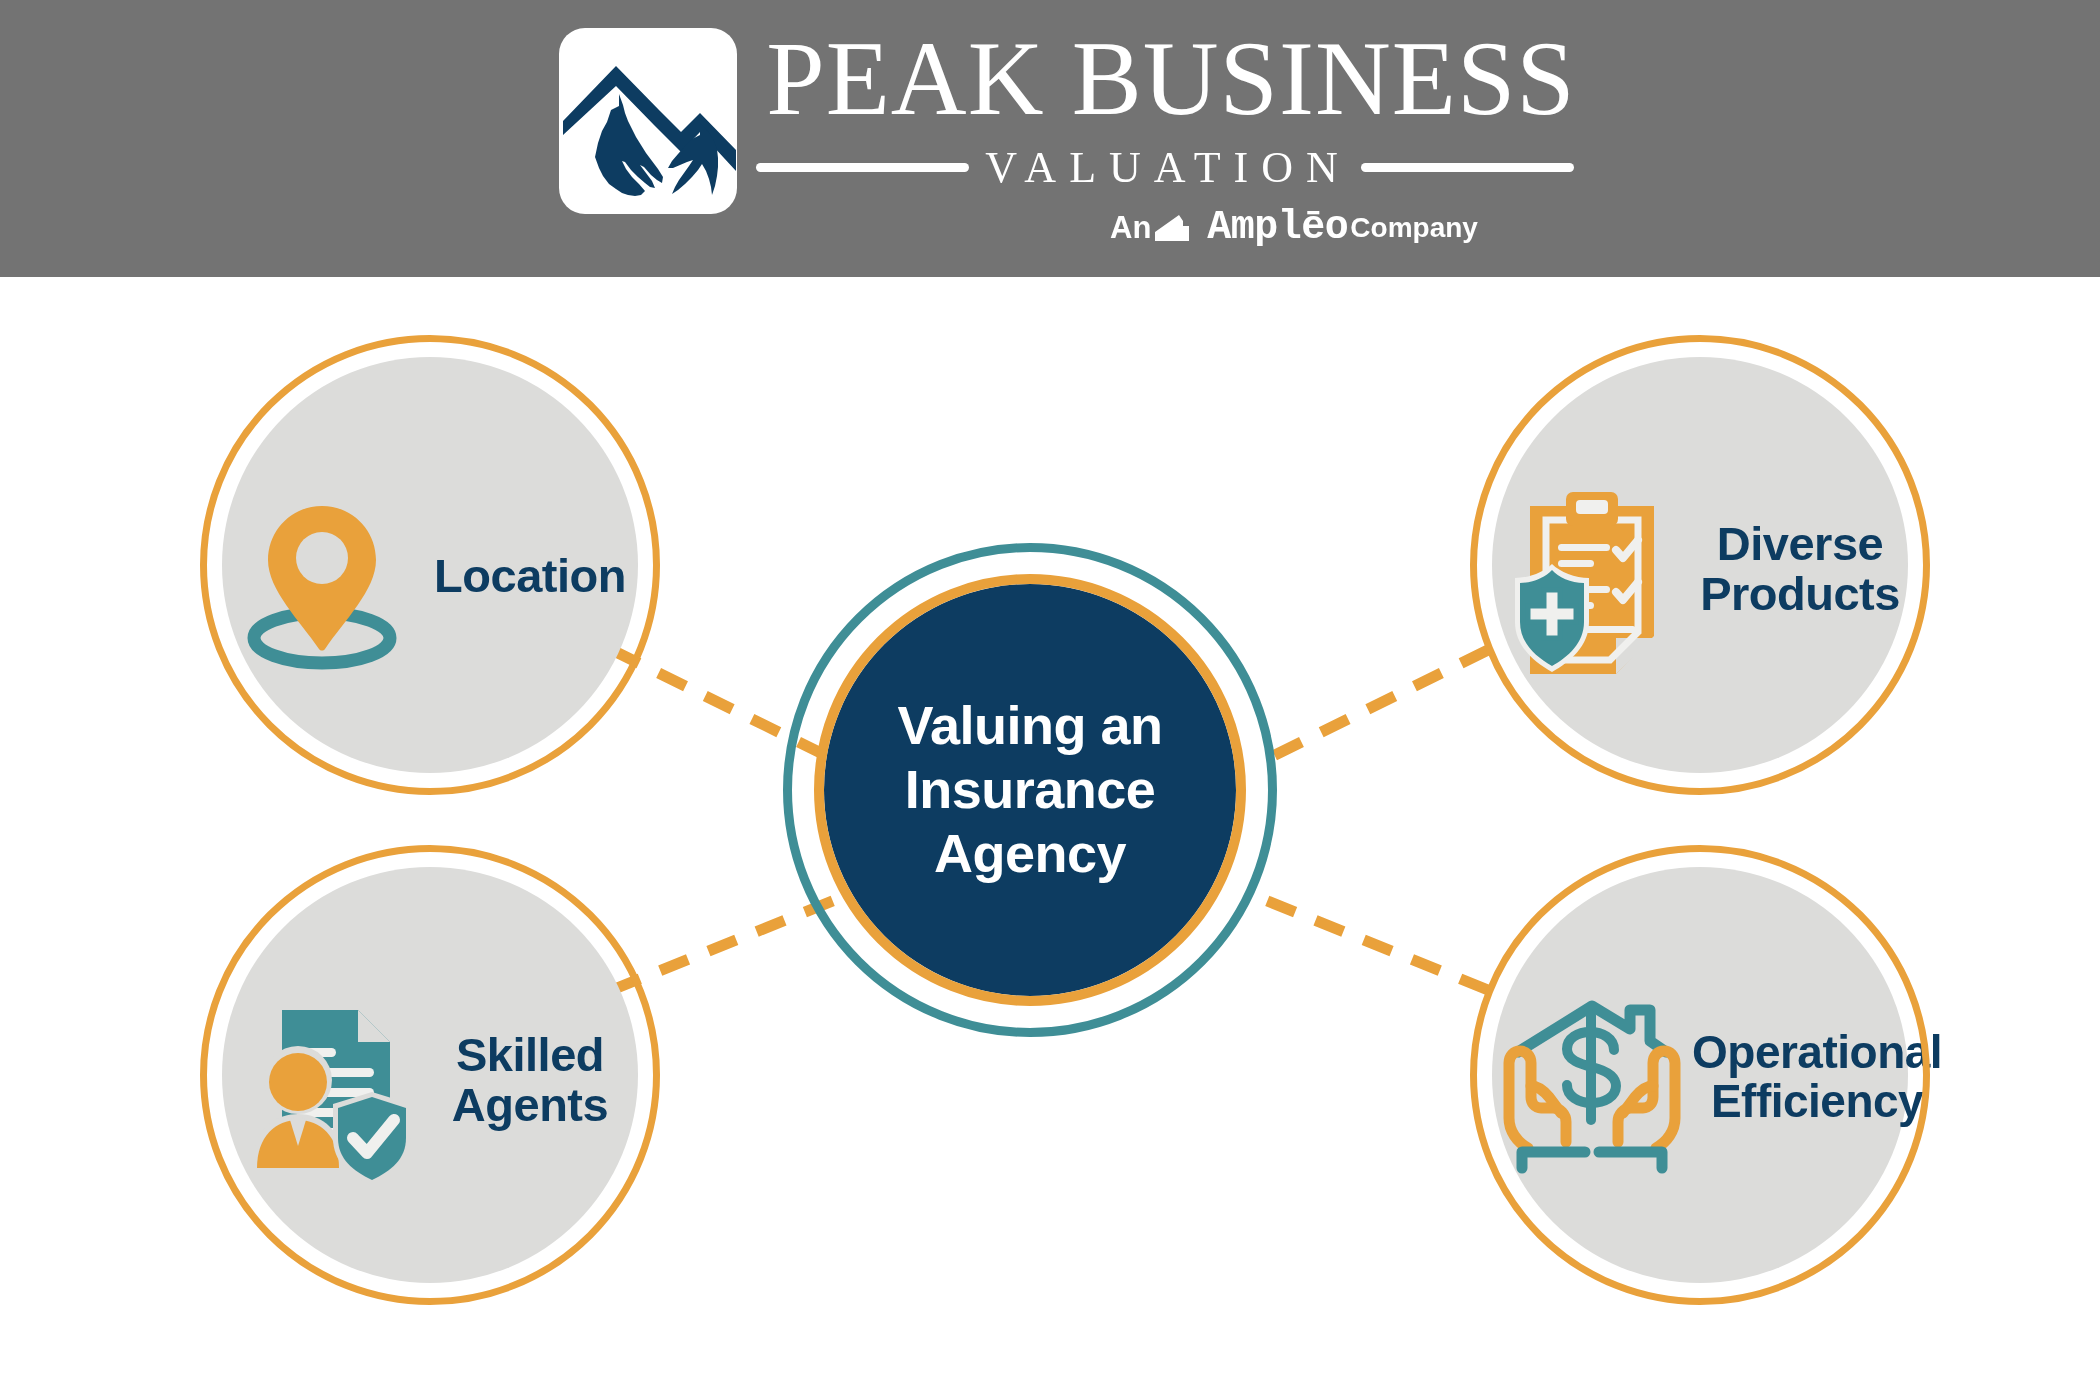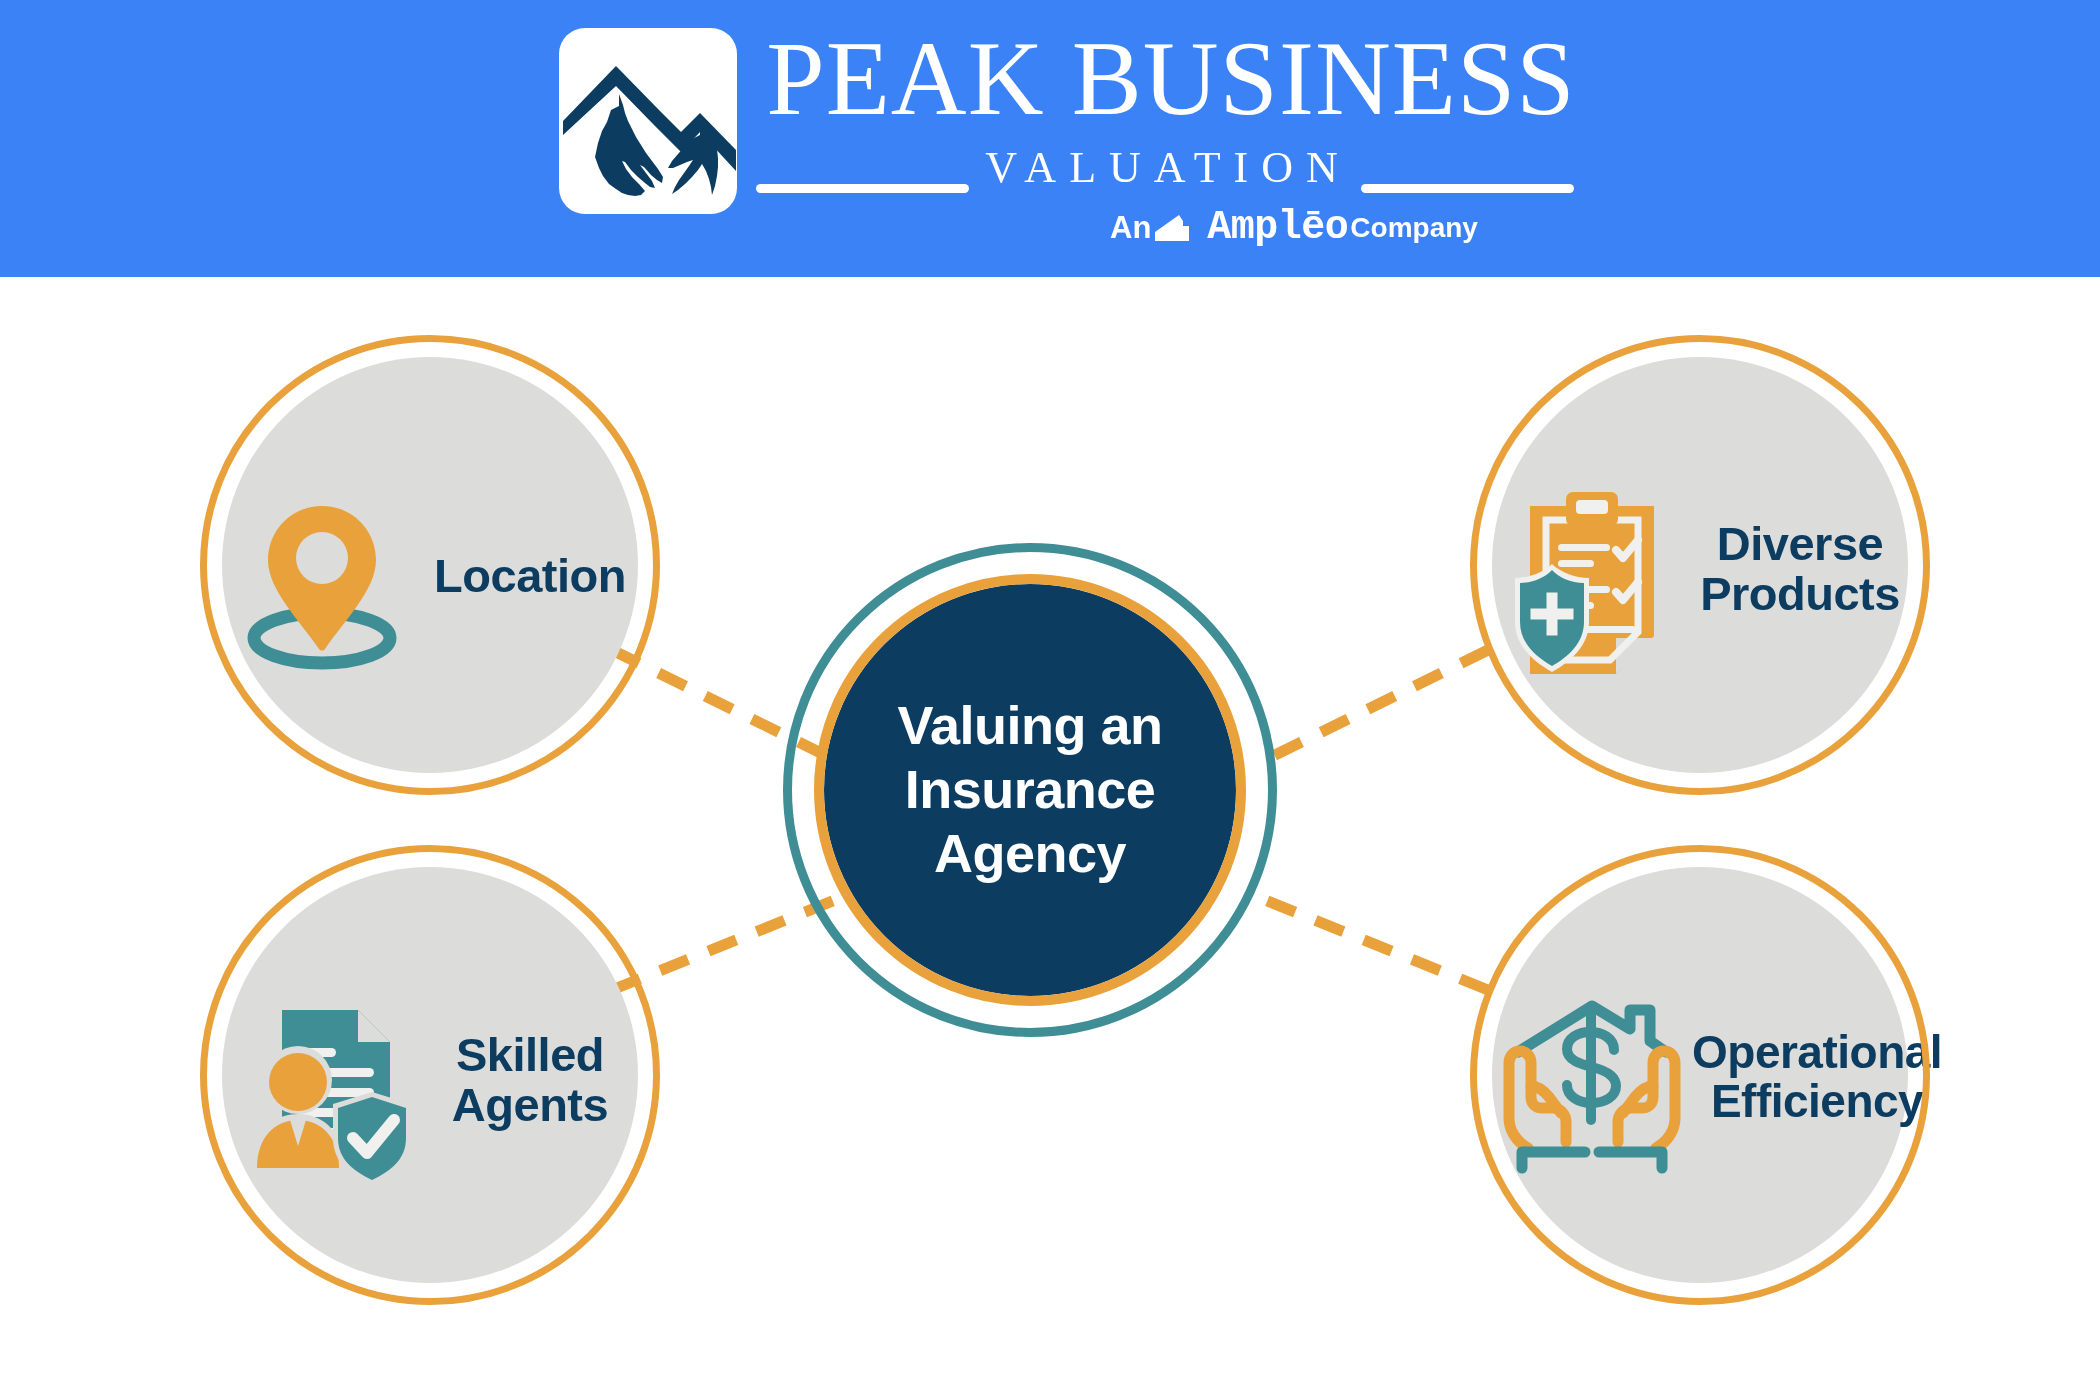--- a/index.html
+++ b/index.html
@@ -9,21 +9,21 @@
     background:#ffffff;
     font-family:"Liberation Sans", sans-serif;
     overflow:hidden;
     position:relative;
   }
   #stage{position:absolute;left:0;top:0;width:2100px;height:1400px;}
 
   
   .header{
     position:absolute;left:0;top:0;width:2100px;height:277px;
-    background:#3b82f6;
+    background:#737373;
   }
   .logo-wrap{
     position:absolute;left:553px;top:26px;
     width:190px;height:190px;
     display:flex;align-items:center;justify-content:center;
   }
   .logo-tile{
     width:178px;height:186px;background:#ffffff;border-radius:26px;
     display:flex;align-items:center;justify-content:center;
     overflow:hidden;
@@ -35,21 +35,21 @@
     font-family:"Liberation Serif", "DejaVu Serif", serif;
     color:#ffffff;
     font-size:105px;
     line-height:118px;
     letter-spacing:1px;
     font-weight:400;
     white-space:nowrap;
     text-align:center;
   }
   .valuation-row{
-    display:flex;align-items:flex-end;gap:10px;
+    display:flex;align-items:center;gap:10px;
     margin-top:4px;width:818px;
   }
   .rule{height:9px;background:#ffffff;border-radius:5px;flex:1 1 auto;}
   .valuation-row .vtext{
     font-family:"Liberation Serif", "DejaVu Serif", serif;
     color:#ffffff;font-size:44px;letter-spacing:13px;
     white-space:nowrap;flex:0 0 auto;padding-left:6px;
   }
   .ampleo{
     position:absolute;left:1110px;top:205px;

